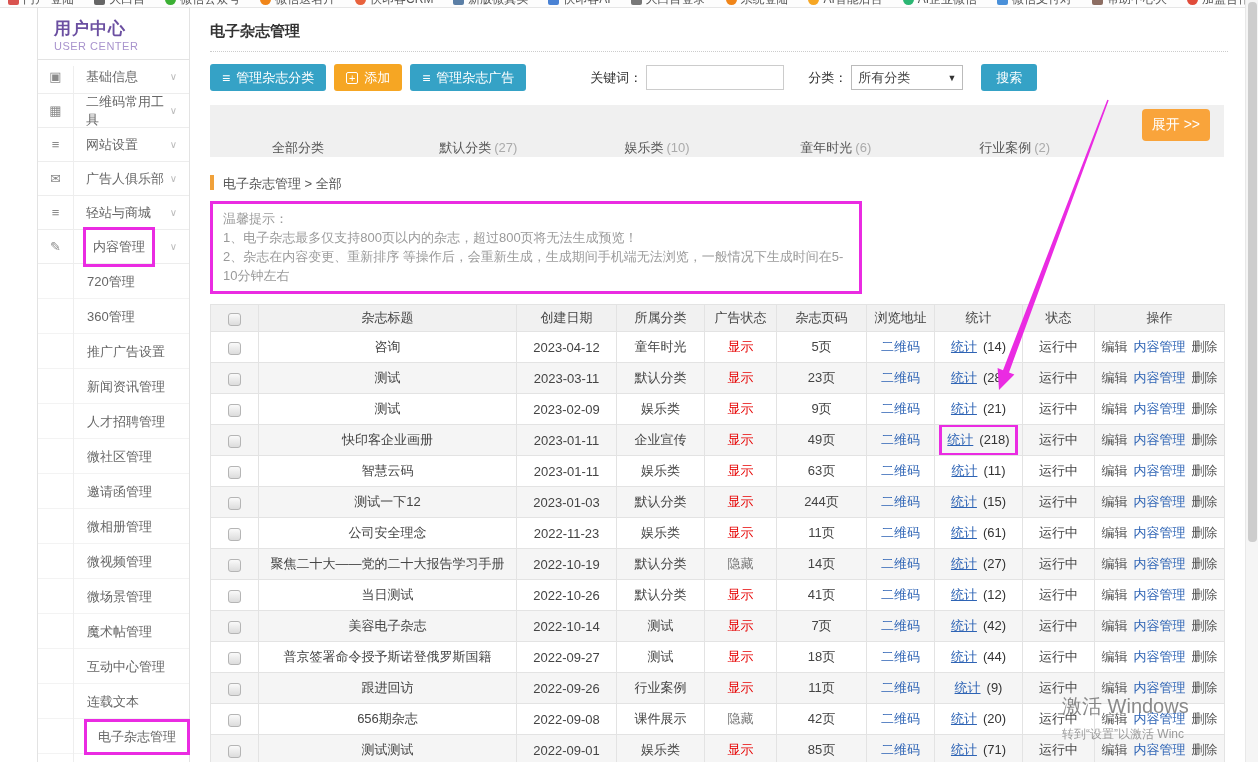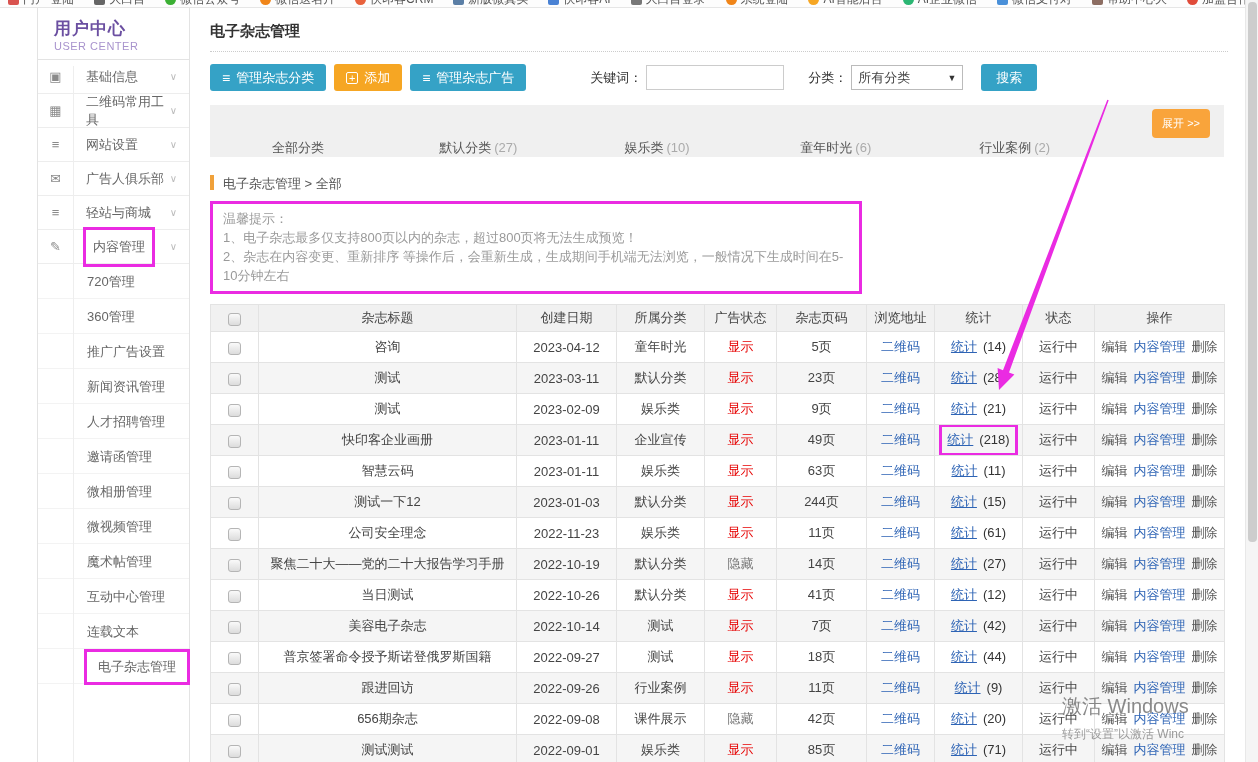--- a/index.html
+++ b/index.html
@@ -53,21 +53,21 @@
   .select{width:112px; height:25px; border:1px solid #bbb; margin-left:4px; display:inline-flex;
           align-items:center; justify-content:space-between; padding:0 6px; background:#fff; cursor:pointer;}
   .sel-arrow{font-size:9px; color:#333;}
   .btn-search{margin-left:18px; padding:0 15px;}
   
   .catbar{width:1014px; height:52px; background:#f0f0f0; margin-top:14px; display:flex; align-items:flex-end; position:relative;}
   .cat-tabs{flex:1; display:flex; padding-right:120px;}
   .tab{flex:1; text-align:center; color:#555; cursor:pointer;}
   .tab-count{color:#aaa; margin-left:3px;}
   .expand-btn{position:absolute; right:14px; top:4px; background:var(--orange2); color:#fff;
-              border:none; border-radius:4px; padding:7px 10px; font-size:11px; cursor:pointer; font-family:inherit;}
+              border:none; border-radius:4px; padding:7px 10px; font-size:14px; cursor:pointer; font-family:inherit;}
   
   .breadcrumb{margin-top:18px; color:#555; display:flex; }
   .bc-bar{width:4px; height:15px; background:#f0a13a; margin-right:9px;}
   
   .notice{width:652px; border:3px solid var(--pink); margin-top:8px; padding:5px 10px 6px; color:#9a9a9a; line-height:19px;}
   
   table{border-collapse:collapse; width:1014px; margin-top:10px; table-layout:fixed;}
   th,td{border:1px solid #e3e3e3; text-align:center; font-weight:normal; color:#444;
         overflow:hidden; white-space:nowrap;}
   thead th{background:#f1f1f1; height:27px;}
@@ -194,23 +194,25 @@
           <div class="nav-item">
             <span class="nav-ico">✎</span>
             <span class="nav-label"><span class="hl-span pink-ol">内容管理</span></span>
             <span class="chev">∨</span>
           </div>
           <div class="sub-item">720管理</div>
           <div class="sub-item">360管理</div>
           <div class="sub-item">推广广告设置</div>
           <div class="sub-item">新闻资讯管理</div>
           <div class="sub-item">人才招聘管理</div>
+          <div class="sub-item">微社区管理</div>
           <div class="sub-item">邀请函管理</div>
           <div class="sub-item">微相册管理</div>
           <div class="sub-item">微视频管理</div>
+          <div class="sub-item">微场景管理</div>
           <div class="sub-item">魔术帖管理</div>
           <div class="sub-item">互动中心管理</div>
           <div class="sub-item">连载文本</div>
           <div class="sub-item"><span class="hl-span2 pink-ol">电子杂志管理</span></div>
         </nav>
     </div>
   </aside>
 
   <main class="main">
     <h1 class="page-title">电子杂志管理</h1>

